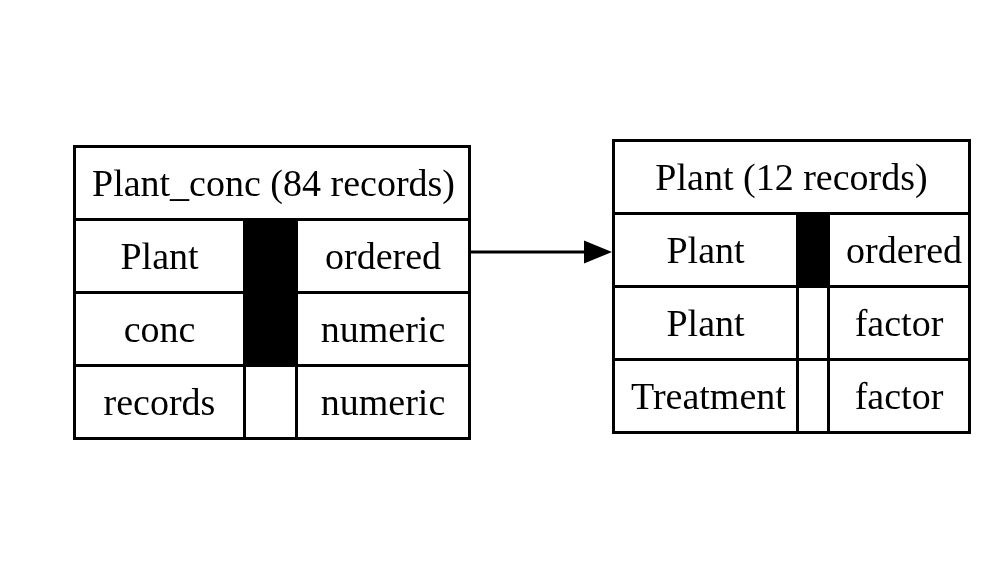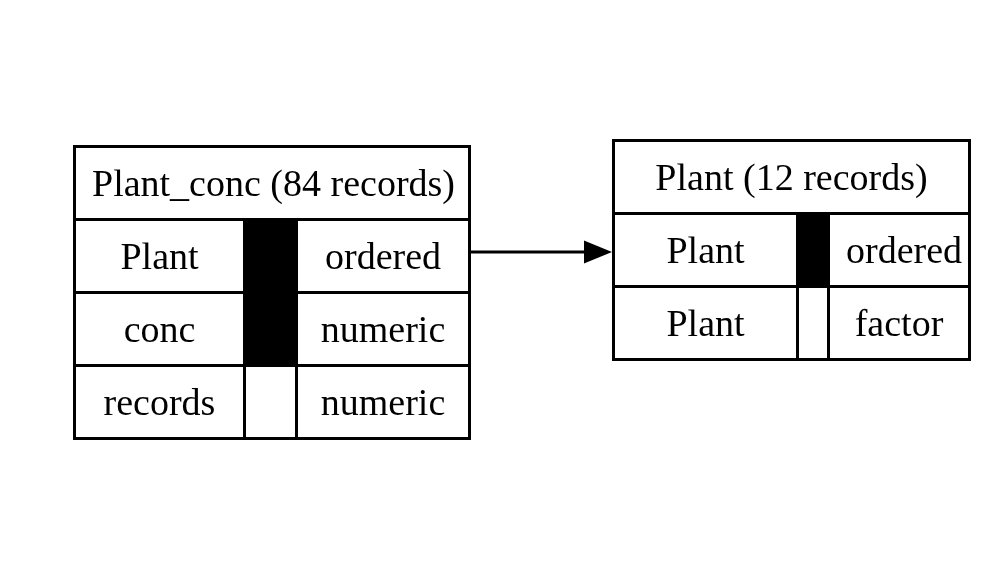--- a/index.html
+++ b/index.html
@@ -92,20 +92,25 @@
       <tr>
         <td>Plant</td>
         <td class="keycell filled"></td>
         <td>ordered</td>
       </tr>
       <tr>
         <td>Plant</td>
         <td class="keycell"></td>
         <td>factor</td>
       </tr>
+      <tr>
+        <td>Treatment</td>
+        <td class="keycell"></td>
+        <td>factor</td>
+      </tr>
     </tbody>
   </table>
 
   <svg class="arrow-layer" viewBox="0 0 1000 580" xmlns="http://www.w3.org/2000/svg">
     <line x1="468" y1="252" x2="589" y2="252" stroke="#000000" stroke-width="3"></line>
     <polygon points="584,240.5 612,252 584,263.5" fill="#000000"></polygon>
   </svg>
 
 </div>
 

